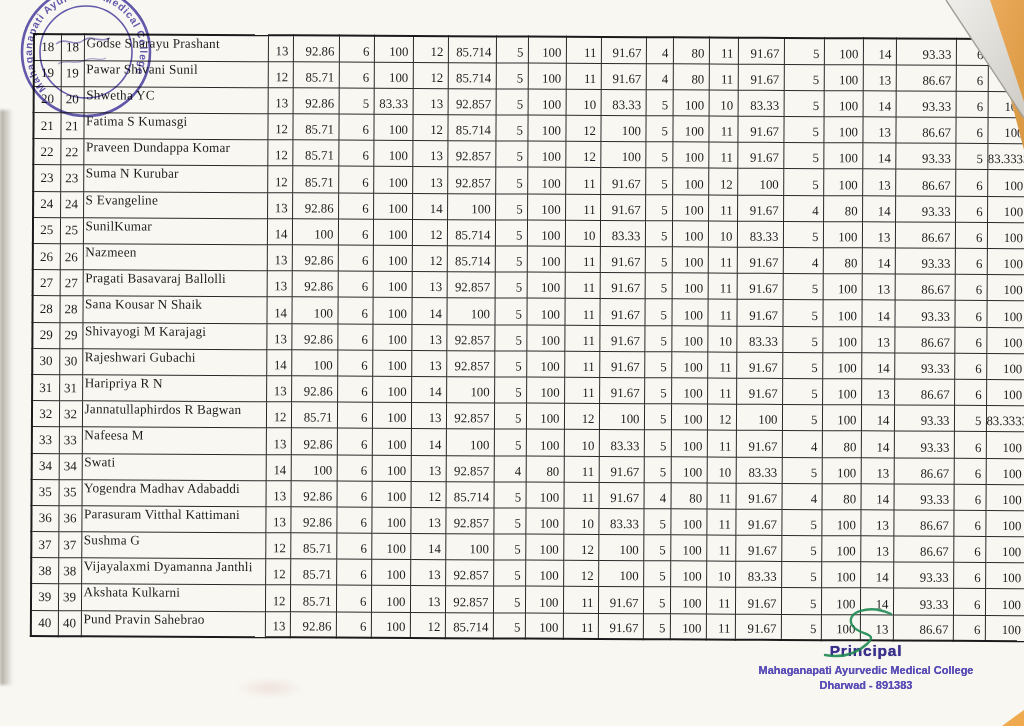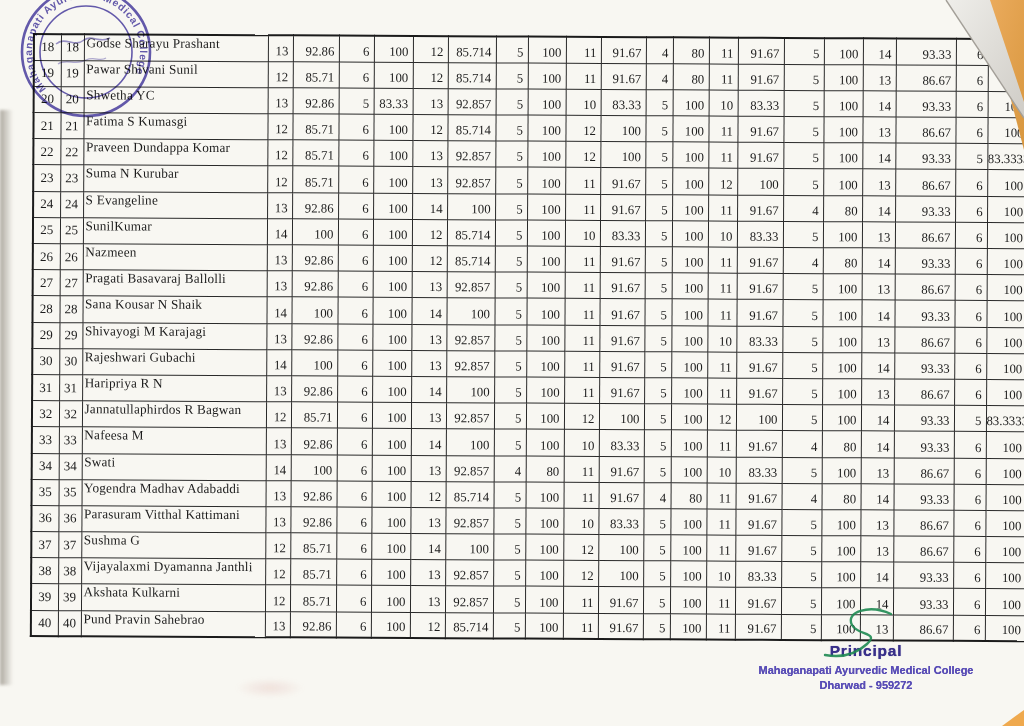--- a/index.html
+++ b/index.html
@@ -705,14 +705,14 @@
 <svg class="corner-sliver" viewBox="0 0 24 18">
   <polygon points="2,18 24,2 24,18" fill="#efa94e"></polygon>
 </svg>
 
 <svg class="signature-svg" viewBox="0 0 130 64">
   <path d="M 96,10 C 74,0 50,8 57,21 C 63,32 85,28 72,40 C 60,51 46,54 30,51" fill="none" stroke="#1e8a52" stroke-width="2.4" stroke-linecap="round" opacity=".9"></path>
 </svg>
 <div class="principal-stamp">
   <div class="principal-title">Principal</div>
   <div class="principal-line">Mahaganapati Ayurvedic Medical College</div>
-  <div class="principal-line">Dharwad - 959272</div>
+  <div class="principal-line">Dharwad - 891383</div>
 </div>
 
 </body></html>

